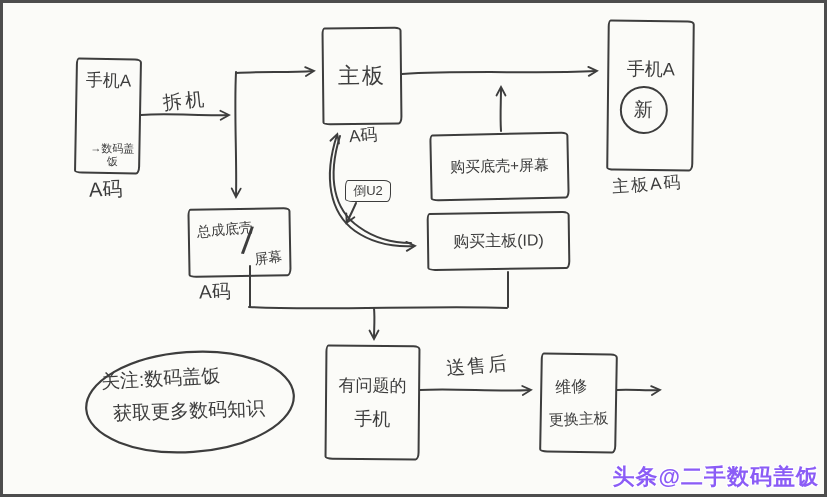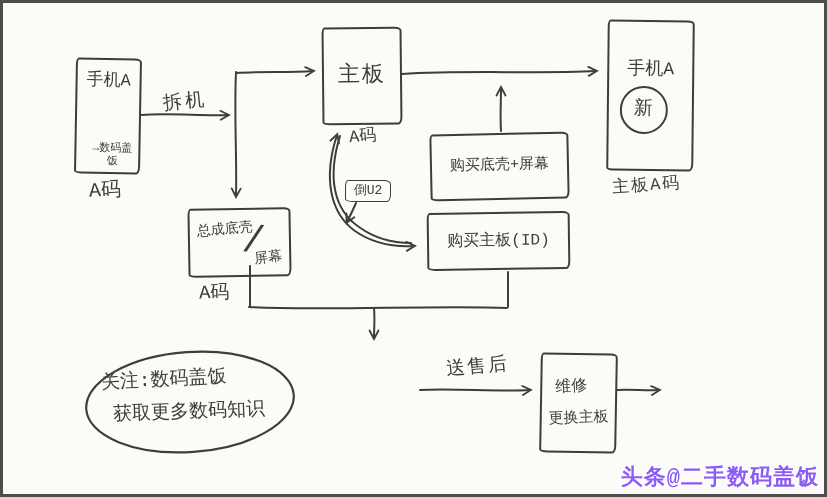--- a/index.html
+++ b/index.html
@@ -3,21 +3,21 @@
 <meta charset="utf-8">
 <style>
   html,body{margin:0;padding:0;background:#e8e8e8;}
   .canvas{
     position:relative;
     width:827px;height:497px;
     box-sizing:border-box;
     background:#fbfbf8;
     border:3px solid #4d4d4d;
     overflow:hidden;
-    font-family:Liberation Mono, monospace;
+    font-family:Liberation Sans, sans-serif;
     color:#3d3d3d;
   }
   .edges{position:absolute;left:0;top:0;width:827px;height:497px;}
   .box{
     position:absolute;
     box-sizing:border-box;
     border:2px solid #3d3d3d;
     background:transparent;
     display:flex;
     flex-direction:column;
@@ -107,20 +107,24 @@
     <span style="font-size:13px;text-align:right;">倒U2</span>
   </div>
 
   <div class="box" style="left:185px;top:205px;width:103px;height:69px;transform:rotate(-1deg);display:block;">
     <span class="lbl" style="left:7px;top:11px;font-size:14px;transform:rotate(-4deg);">总成底壳</span>
     <span class="lbl slash-big" style="left:52px;top:8px;">/</span>
     <span class="lbl" style="right:7px;bottom:8px;font-size:14px;transform:rotate(-6deg);">屏幕</span>
   </div>
   <div class="lbl" style="left:196px;top:276px;font-size:19px;transform:rotate(-2deg);">A码</div>
 
+  <div class="box" style="left:322px;top:342px;width:95px;height:115px;transform:rotate(0.5deg);gap:12px;">
+    <span style="font-size:17px;">有问题的</span>
+    <span style="font-size:18px;">手机</span>
+  </div>
 
   <div class="lbl" style="left:443px;top:350px;font-size:19px;transform:rotate(-5deg);letter-spacing:2px;">送售后</div>
 
   <div class="box" style="left:537px;top:350px;width:77px;height:100px;transform:rotate(1deg);gap:13px;">
     <span style="font-size:16px;transform:translateX(-8px) rotate(-4deg);">维修</span>
     <span style="font-size:15px;transform:rotate(-3deg);">更换主板</span>
   </div>
 
 
   <div class="lbl" style="left:98px;top:363px;font-size:19px;transform:rotate(-3deg);">关注:数码盖饭</div>

